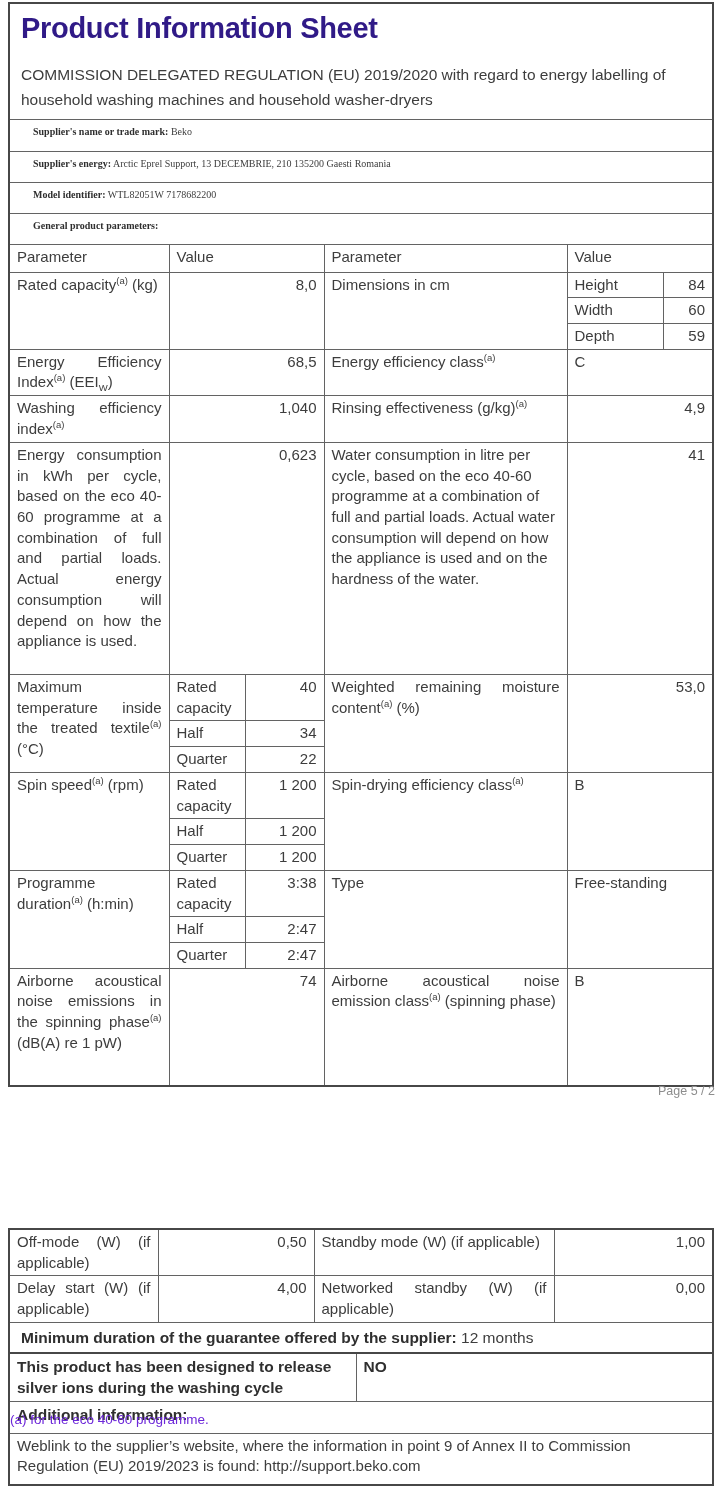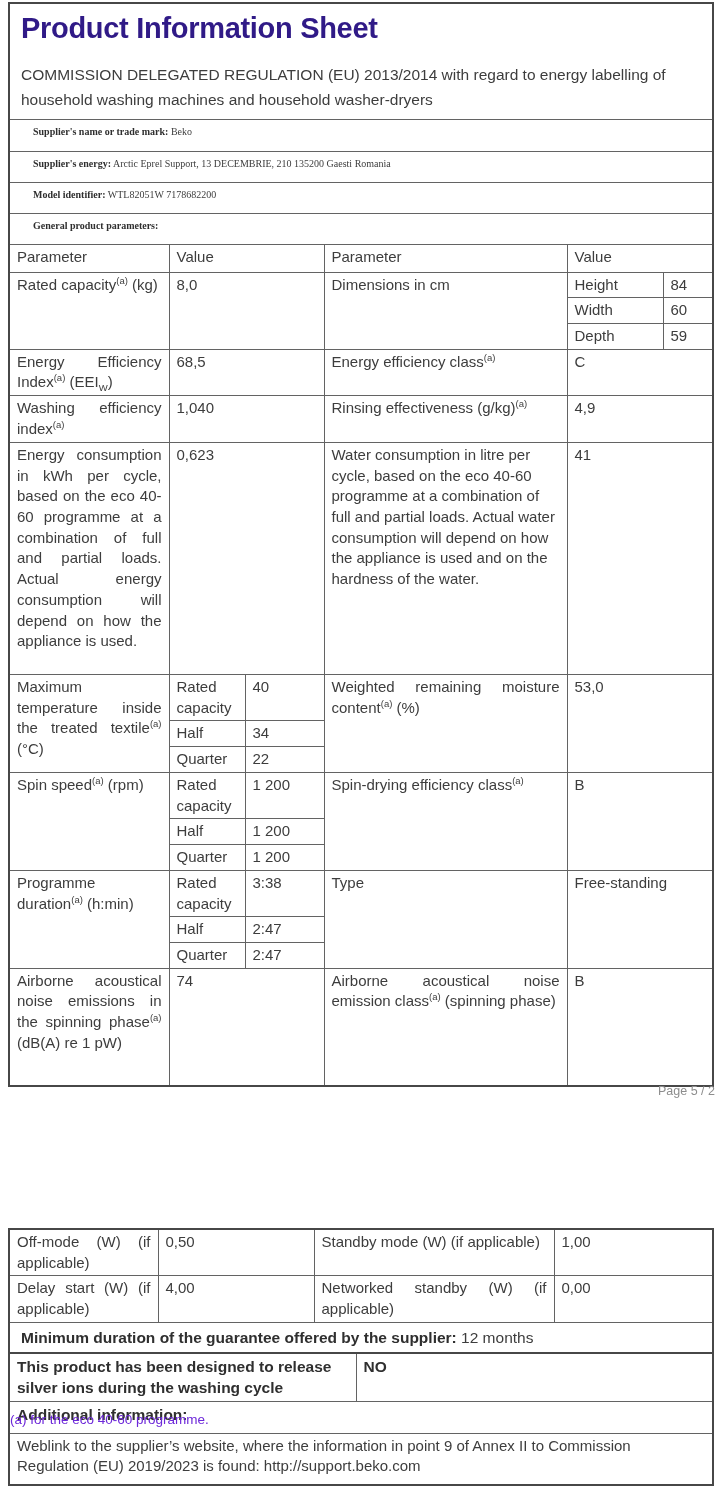--- a/index.html
+++ b/index.html
@@ -11,21 +11,21 @@
      color:#3d3d3d;padding:2px 7px;word-wrap:break-word;}
   .outer{border:2px solid #474747;}
   
   #p1-table{position:absolute;top:2px;left:8px;width:704px;}
   .titlecell{padding:4px 11px 2px 11px;}
   h1.doc-title{margin:0 0 15px 0;font-size:29px;font-weight:bold;color:#301a87;letter-spacing:-0.3px;}
   p.regulation{margin:0 0 4px 0;font-size:15.5px;line-height:1.6;color:#3d3d3d;}
   .info-cell{padding:5px 23px;font-size:10px;font-family:Liberation Serif, serif;}
   .b{font-weight:bold;color:#2f2f2f;}
   .just{text-align:justify;}
-  .num{text-align:left;}
+  .num{text-align:right;}
   sup{font-size:9.5px;line-height:0;}
   sub{font-size:9.5px;line-height:0;}
   .pagenum{position:absolute;top:1084px;right:5px;font-size:12.5px;color:#8d8d8d;}
   
   #p2-table-a{position:absolute;top:1228px;left:8px;width:704px;}
   #p2-table-b{position:absolute;top:1352px;left:8px;width:704px;}
   .bold-cell{font-weight:bold;color:#2f2f2f;font-size:15.5px;}
   .guarantee-cell{padding:4px 11px;font-size:15.5px;margin-top:46px;}
   .footnote{position:absolute;top:1412px;left:10px;font-size:13.5px;color:#6d28d9;}
 </style>
@@ -41,21 +41,21 @@
         <col style="width:79px">
       <col style="width:243px">
         <col style="width:96px">
         <col style="width:50px">
     </colgroup>
 
     <tbody>
         <tr style="height:101px">
       <td colspan="6" class="titlecell">
         <h1 class="doc-title">Product Information Sheet</h1>
-        <p class="regulation">COMMISSION DELEGATED REGULATION (EU) 2013/2014 with regard to energy labelling of household washing machines and household washer-dryers</p>
+        <p class="regulation">COMMISSION DELEGATED REGULATION (EU) 2019/2020 with regard to energy labelling of household washing machines and household washer-dryers</p>
       </td>
     </tr>
 
     <tr style="height:32px">
       <td colspan="6" class="info-cell">
         <span class="b">Supplier's name or trade mark:</span>
         <span>Beko</span>
       </td>
     </tr>
 

